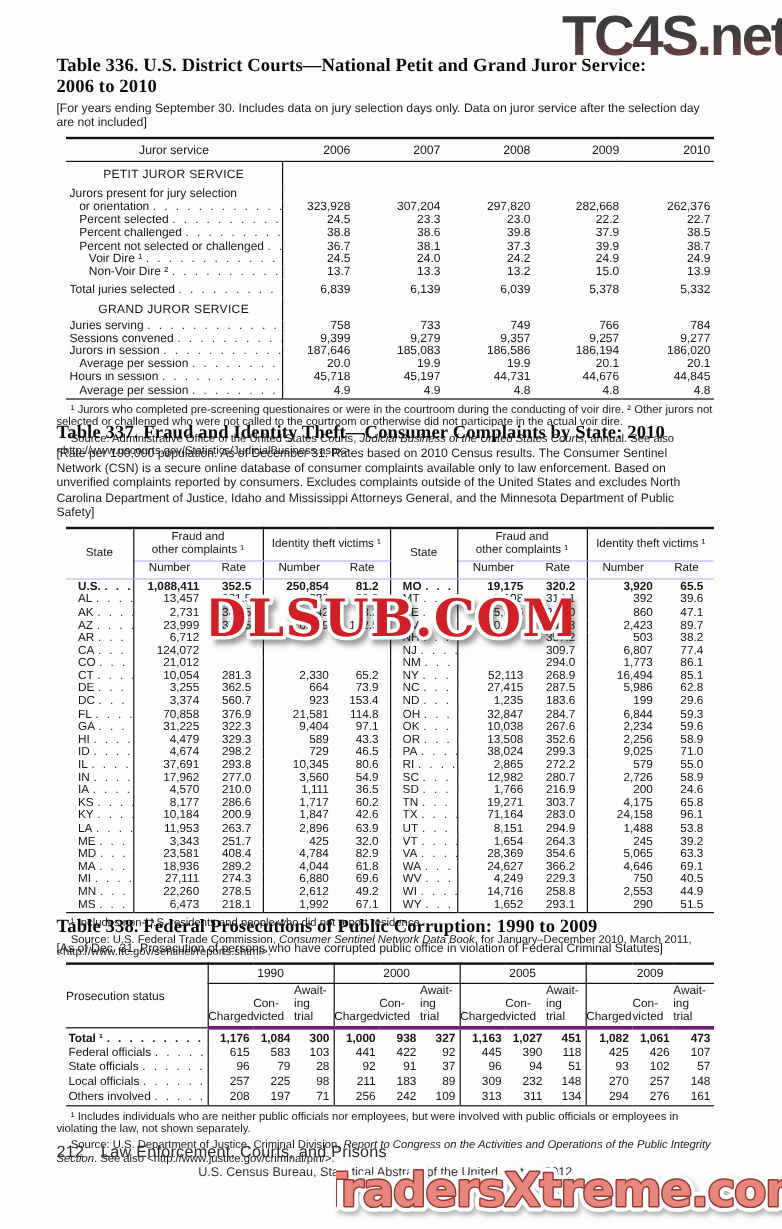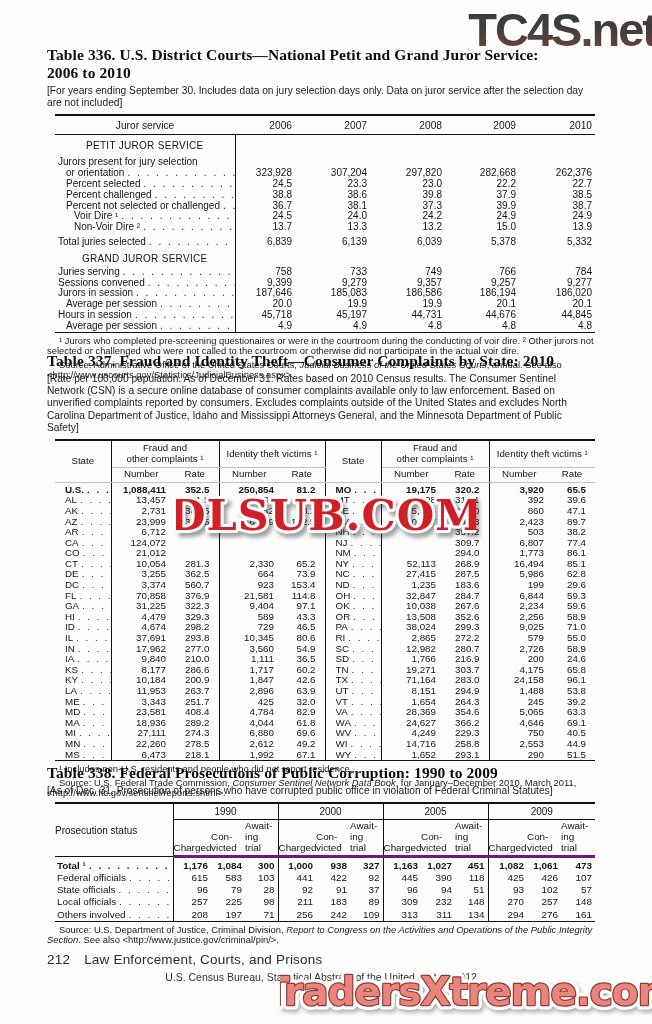--- a/index.html
+++ b/index.html
@@ -688,21 +688,21 @@
           <td class="num">2,726</td>
           <td class="rate">58.9</td>
         </tr>
         <tr>
           <td class="stc b-r">
             <div class="lbl">
               <span class="t">IA</span>
               <span class="dots">. . . . . . . . . . . . . . . . . . . . . . . . . . . . . . . . . . . . . . . . . . . . . . . . . . . . . . . . . . . . </span>
             </div>
           </td>
-          <td class="num">9,840</td>
+          <td class="num">4,570</td>
           <td class="rate b-r">210.0</td>
           <td class="num">1,111</td>
           <td class="rate b-r">36.5</td>
           <td class="stc b-r">
             <div class="lbl">
               <span class="t">SD</span>
               <span class="dots">. . . . . . . . . . . . . . . . . . . . . . . . . . . . . . . . . . . . . . . . . . . . . . . . . . . . . . . . . . . . </span>
             </div>
           </td>
           <td class="num">1,766</td>
@@ -1064,20 +1064,21 @@
           <td class="num b-r">109</td>
           <td class="num">313</td>
           <td class="num">311</td>
           <td class="num b-r">134</td>
           <td class="num">294</td>
           <td class="num">276</td>
           <td class="num">161</td>
         </tr>
       </tbody>
   </table>
+  <p class="fn">¹ Includes individuals who are neither public officials nor employees, but were involved with public officials or employees in violating the law, not shown separately.</p>
   <p class="fn"><span>Source: U.S. Department of Justice, Criminal Division, </span><i>Report to Congress on the Activities and Operations of the Public Integrity Section</i><span>. See also &lt;http://www.justice.gov/criminal/pin/&gt;.</span></p>
 </section>
 
 <div class="footer">
   <div class="l1"><span class="pg">212</span><span>Law Enforcement, Courts, and Prisons</span></div>
   <div class="credit">U.S. Census Bureau, Statistical Abstract of the United States: 2012</div>
 </div>
 
 <svg class="wm" id="wm-top" width="240" height="64">
   <defs>

